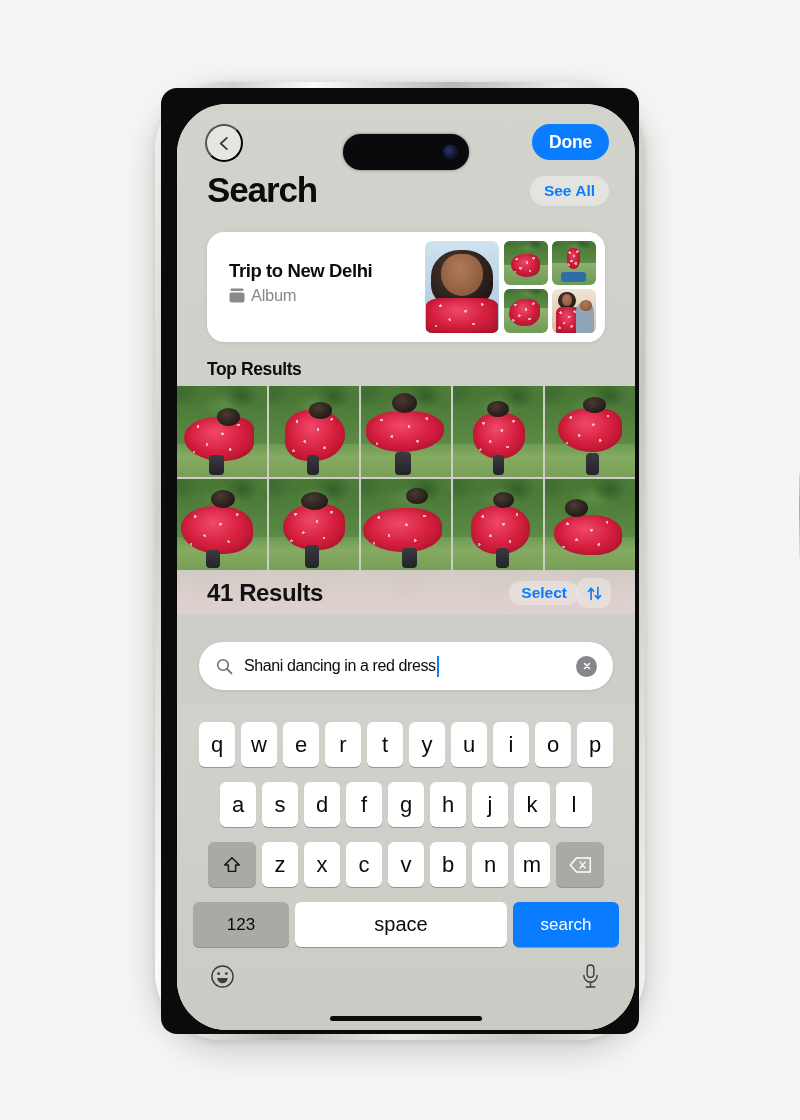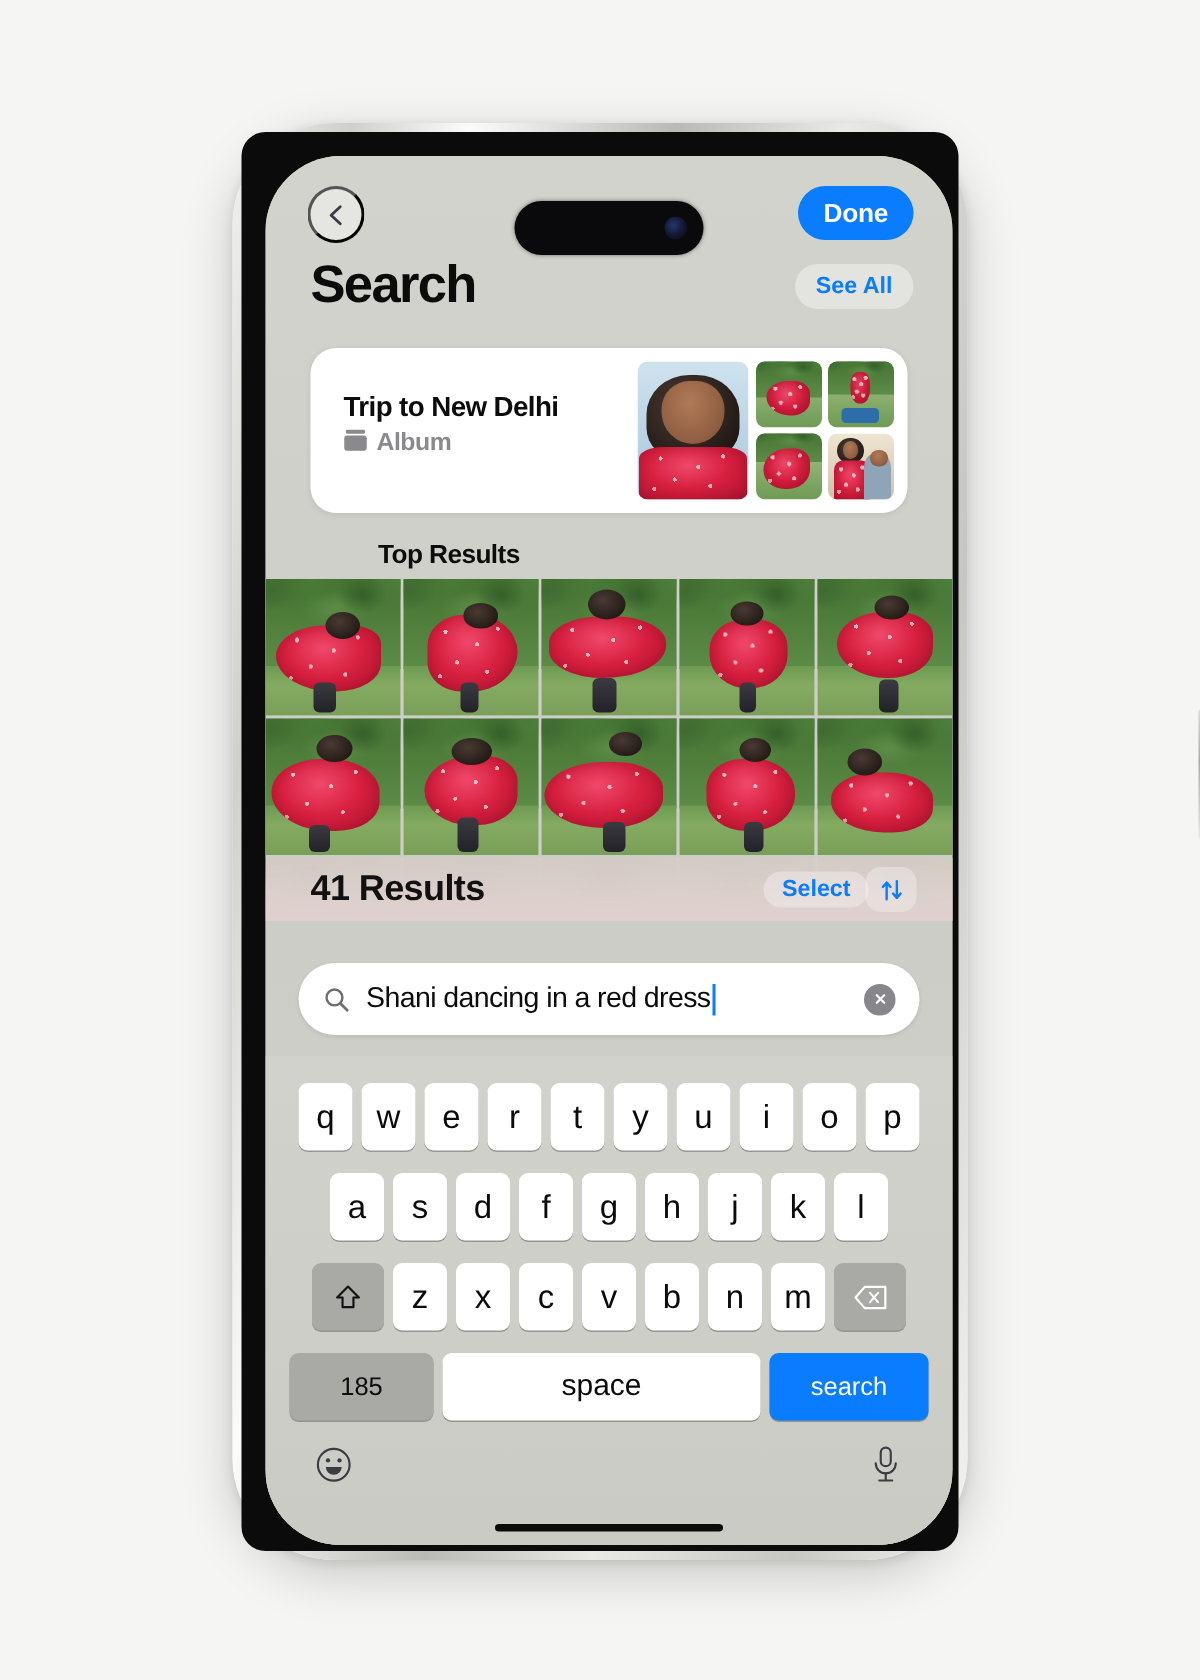--- a/index.html
+++ b/index.html
@@ -145,21 +145,21 @@
     border-radius: 17px;
     box-shadow: 0 1px 4px rgba(0,0,0,0.08);
   }
   #album-text { position: absolute; left: 22px; top: 28px; }
   #album-title {
     font-size: 18.5px; font-weight: bold;
     color: #0c0c0c; letter-spacing: -0.4px;
   }
   #album-sub-row {
     margin-top: 4px;
-    display: flex; gap: 6px; font-weight: bold;
+    display: flex; align-items: center; gap: 6px;
   }
   #album-type-icon { width: 16px; height: 15px; display: block; }
   #album-type-label { font-size: 16.5px; color: #8a8a8e; letter-spacing: -0.3px; }
 
   #album-thumbs {
     position: absolute;
     right: 9px; top: 9px;
     display: flex; gap: 5px;
   }
   .thumb-big {
@@ -174,21 +174,21 @@
     grid-template-rows: 44px 44px;
     gap: 4px;
   }
   .thumb-sm { border-radius: 6px; overflow: hidden; position: relative; }
 
   
   #top-results-label {
     position: absolute;
     left: 30px; top: 255px;
     font-size: 17.5px; font-weight: bold;
-    color: #0c0c0c; letter-spacing: -0.4px; margin-left: 45px;
+    color: #0c0c0c; letter-spacing: -0.4px;
   }
 
   
   #photo-grid {
     position: absolute;
     left: 0; top: 282px;
     width: 458px;
     display: grid;
     grid-template-columns: repeat(5, 1fr);
     gap: 2px;
@@ -239,21 +239,21 @@
     left: 22px; top: 4px;
     width: 414px; height: 48px;
     background: #fff;
     border-radius: 24px;
     display: flex; align-items: center;
     box-shadow: 0 1px 3px rgba(0,0,0,0.10);
   }
   #search-icon { margin-left: 17px; width: 17px; height: 17px; flex: none; }
   #search-value {
     margin-left: 11px;
-    font-size: 19px;
+    font-size: 16px;
     color: #0b0b0b;
     letter-spacing: -0.4px;
     white-space: nowrap;
   }
   #search-caret {
     width: 2px; height: 21px;
     background: #0a7cff;
     margin-left: 1px;
     flex: none;
   }
@@ -698,21 +698,21 @@
             <div class="key">m</div>
             <div id="key-backspace">
               <svg viewBox="0 0 26 20" width="23" height="18">
                 <path d="M8.5 2 L24 2 L24 18 L8.5 18 L1.5 10 Z" fill="none" stroke="#ffffff" stroke-width="1.6" stroke-linejoin="round"></path>
                 <path d="M12.5 6.5 L18.5 13.5 M18.5 6.5 L12.5 13.5" stroke="#ffffff" stroke-width="1.6" stroke-linecap="round"></path>
               </svg>
             </div>
           </div>
 
           <div class="kb-row" id="kb-row-4">
-            <div id="key-123">185</div>
+            <div id="key-123">123</div>
             <div id="key-space">space</div>
             <div id="key-search">search</div>
           </div>
 
           <div id="kb-bottom">
             <button id="emoji-button">
               <svg viewBox="0 0 26 26" width="25" height="25">
                 <circle cx="13" cy="13" r="11" fill="none" stroke="#3c3c43" stroke-width="1.5"></circle>
                 <circle cx="9" cy="10" r="1.5" fill="#3c3c43"></circle>
                 <circle cx="17" cy="10" r="1.5" fill="#3c3c43"></circle>

